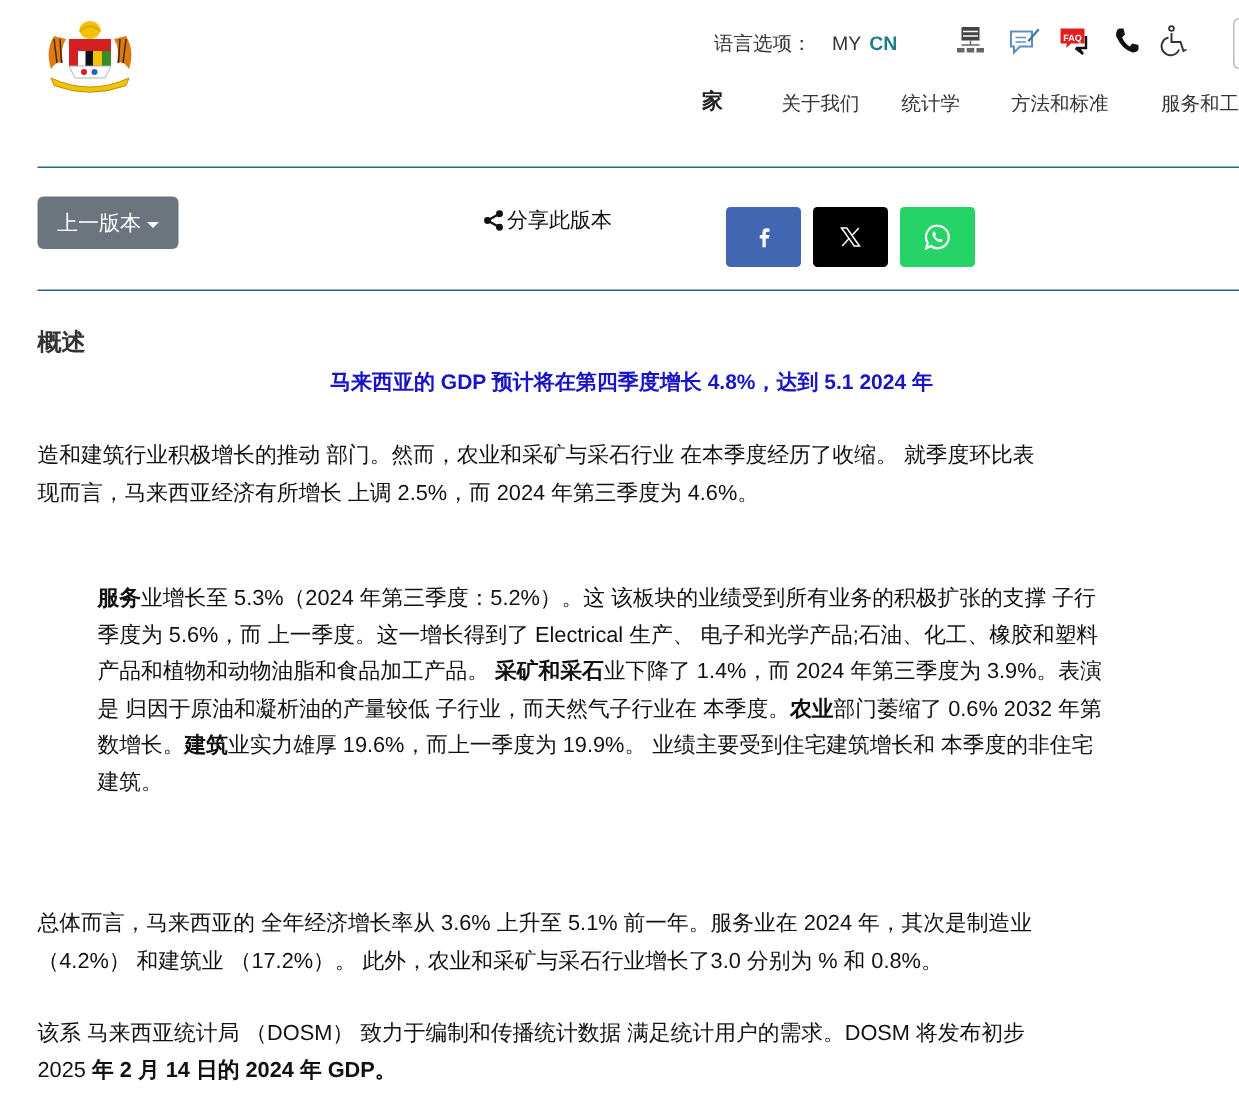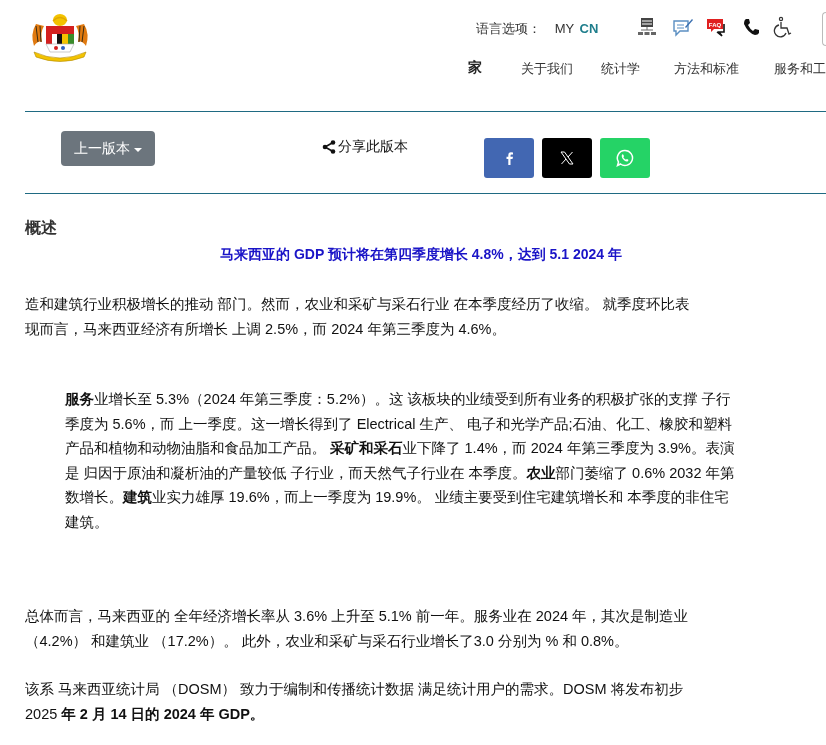--- a/index.html
+++ b/index.html
@@ -19,21 +19,21 @@
   .top-icons { position: absolute; top: 16px; left: 636px; height: 22px; }
   .top-icons .ic { position: absolute; top: 0; width: 22px; height: 22px; cursor: pointer; }
   .search-stub { position: absolute; left: 822px; top: 12px; width: 10px; height: 34px; border: 1px solid #bbb; border-right: none; border-radius: 4px 0 0 4px; }
 
   .nav { position: absolute; top: 60px; left: 468px; font-size: 13px; color: #333; white-space: nowrap; }
   .nav span { position: absolute; top: 0; cursor: pointer; }
   .nav .home { font-weight: bold; font-size: 14px; color: #222; }
 
   .rule { position: absolute; left: 25px; width: 801px; height: 1px; background: #1f6a82; }
 
-  .prev-btn { position: absolute; left: 25px; top: 131px; width: 94px; height: 35px; background: #6c757d; border-radius: 4px; color: #fff; font-size: 14px; display: flex; align-items: center; justify-content: center; cursor: pointer; margin-left: 36px; }
+  .prev-btn { position: absolute; left: 25px; top: 131px; width: 94px; height: 35px; background: #6c757d; border-radius: 4px; color: #fff; font-size: 14px; display: flex; align-items: center; justify-content: center; cursor: pointer; }
   .prev-btn .caret { display: inline-block; width: 0; height: 0; border-left: 4px solid transparent; border-right: 4px solid transparent; border-top: 4px solid #fff; margin-left: 4px; margin-top: 2px; }
 
   .share-label { position: absolute; left: 322px; top: 138px; font-size: 14px; color: #111; display: flex; align-items: center; white-space: nowrap; }
   .share-label svg { margin-right: 2px; }
 
   .social { position: absolute; top: 138px; width: 50px; height: 40px; border-radius: 3px; display: flex; align-items: center; justify-content: center; cursor: pointer; }
   .fb { left: 484px; background: #4267b2; }
   .tw { left: 542px; background: #000; }
   .wa { left: 600px; background: #25d366; }
 

